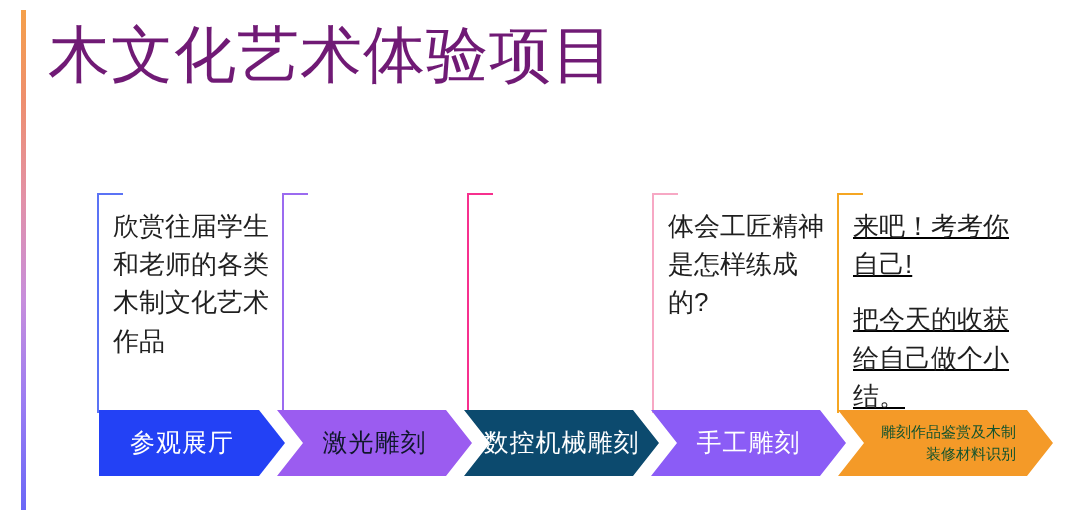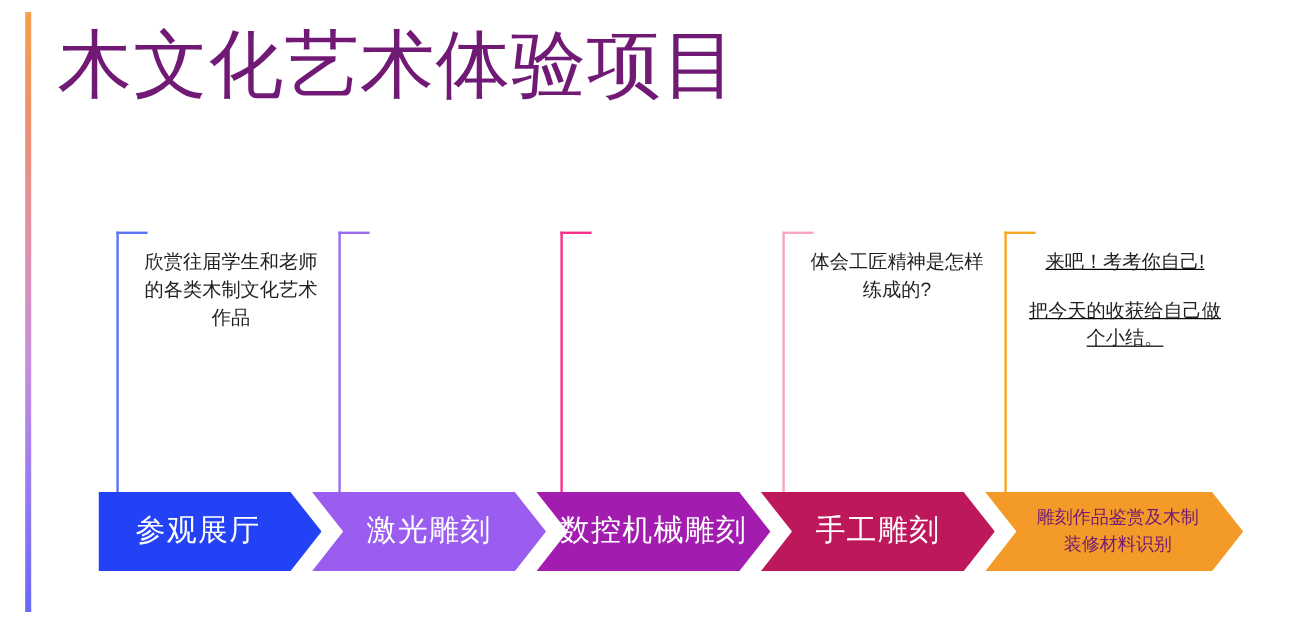--- a/index.html
+++ b/index.html
@@ -74,34 +74,33 @@
   }
   .bracket-h {
     position: absolute;
     left: 0;
     top: 0;
     width: 26px;
     height: 2px;
   }
 
   .col-text {
-    font-size: 16px;
+    font-size: 26px;
     line-height: 1.47;
     color: #1f1f1f;
     white-space: pre-line;
-    text-align: center;
   }
   .col-text + .col-text {
     margin-top: 17px;
   }
 
   
   #ribbon {
     position: absolute;
-    left: 82px;
+    left: 99px;
     top: 410px;
     width: 960px;
     height: 62px;
     display: flex;
   }
   .chev {
     position: relative;
     height: 66px;
     display: flex;
     align-items: center;
@@ -182,32 +181,32 @@
     </div>
 
   </div>
 
   <div id="ribbon">
 
     <div class="chev chev-first" style="background: rgb(35, 65, 245); color: rgb(255, 255, 255);">
       <span class="chev-label">参观展厅</span>
     </div>
 
-    <div class="chev chev-mid" style="background: rgb(155, 92, 240); color: #ffffff;">
+    <div class="chev chev-mid" style="background: rgb(155, 92, 240); color: #0f172a;">
       <span class="chev-label">激光雕刻</span>
     </div>
 
-    <div class="chev chev-mid" style="background: #a21caf; color: rgb(255, 255, 255);">
+    <div class="chev chev-mid" style="background: #0c4a6e; color: rgb(255, 255, 255);">
       <span class="chev-label">数控机械雕刻</span>
     </div>
 
-    <div class="chev chev-mid" style="background: #be185d; color: rgb(255, 255, 255); text-align: right;">
+    <div class="chev chev-mid" style="background: #8b5cf6; color: rgb(255, 255, 255); text-align: right;">
       <span class="chev-label">手工雕刻</span>
     </div>
 
-    <div class="chev chev-last" style="background: rgb(244, 154, 40); color: #701a75;">
+    <div class="chev chev-last" style="background: rgb(244, 154, 40); color: #14532d; text-align: right;">
       <span class="chev-label small">雕刻作品鉴赏及木制
 装修材料识别</span>
     </div>
 
   </div>
 
 </div>
 
 </body></html>

